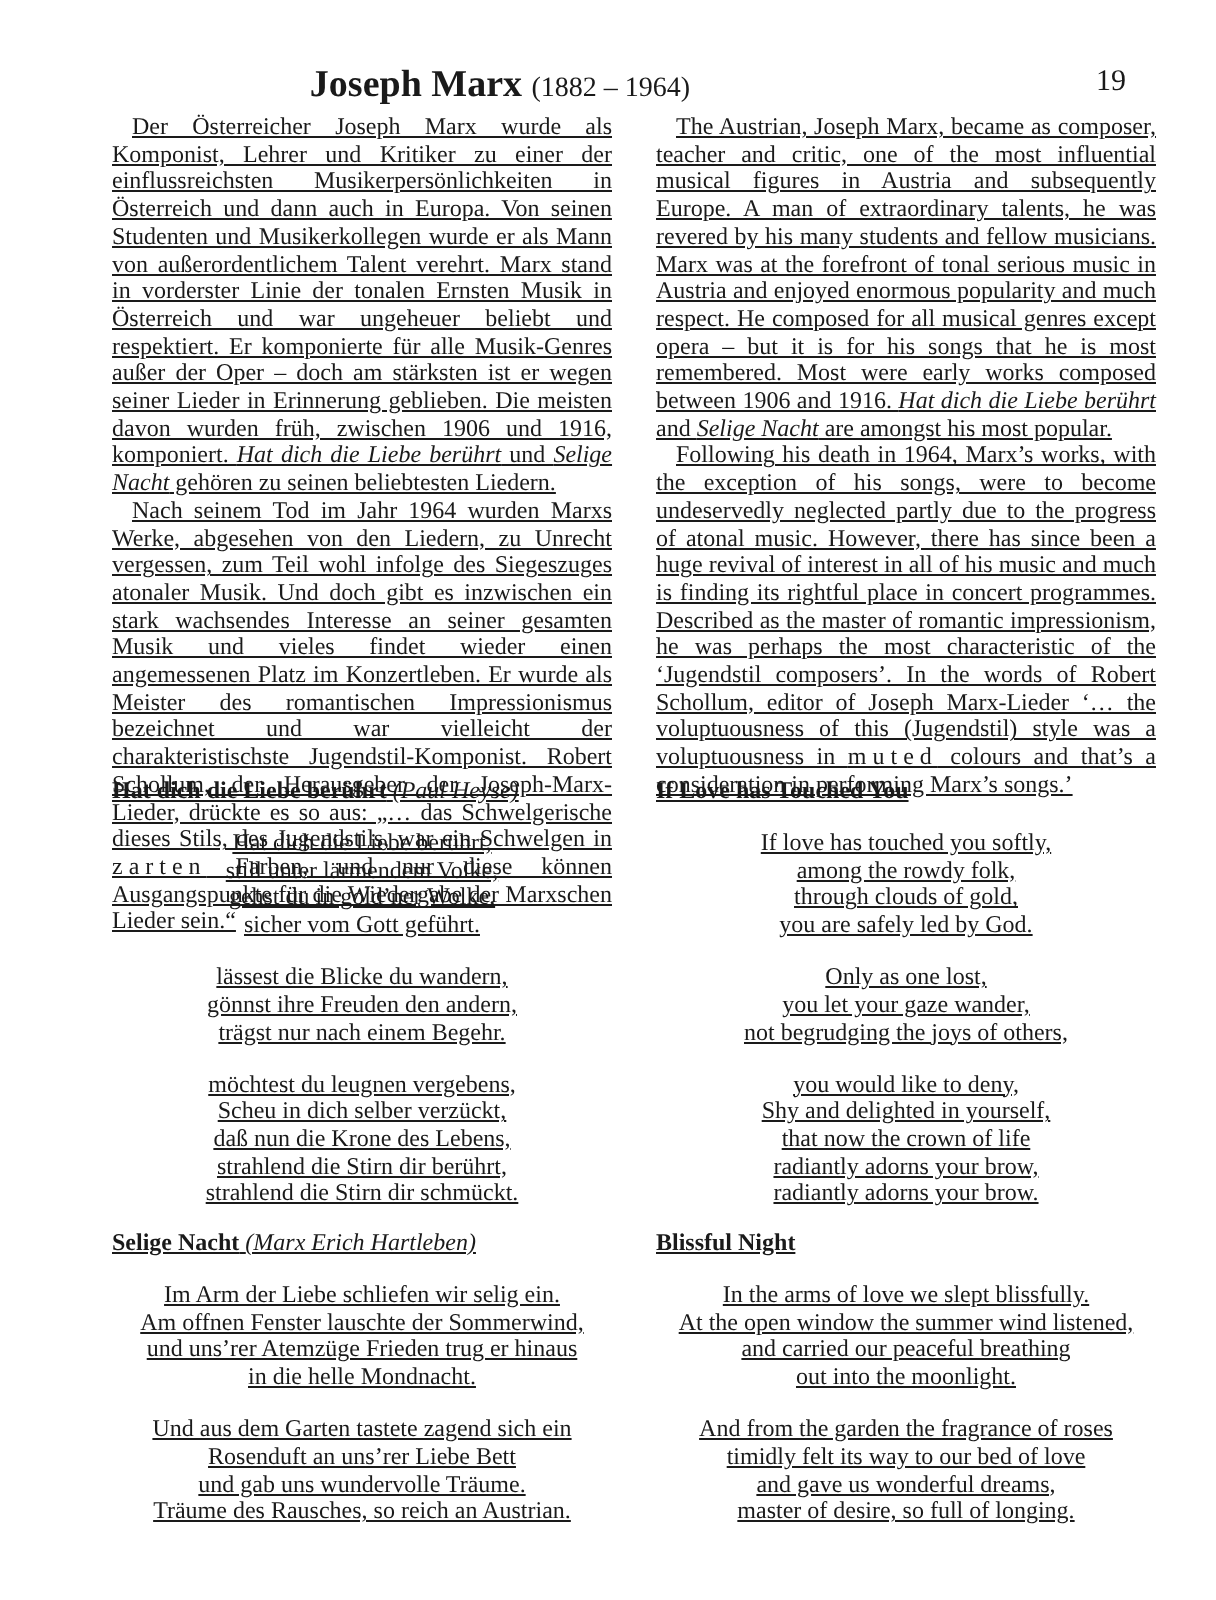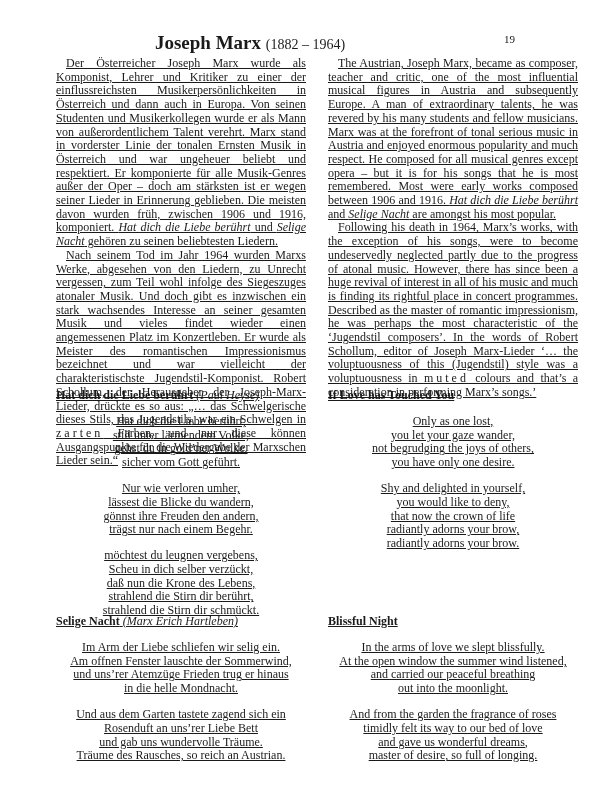--- a/index.html
+++ b/index.html
@@ -8,21 +8,21 @@
     font-family: "Liberation Serif", "DejaVu Serif", serif;
     color: #1a1a1a;
   }
   .page-title {
     position: absolute; top: 32px; left: 0; width: 500px; text-align: center;
     font-size: 19px; line-height: 22px;
   }
   .page-title .name { font-weight: bold; }
   .page-title .years { font-size: 14px; }
   .page-number {
-    position: absolute; top: 33px; left: 504px; font-size: 11px;
+    position: absolute; top: 33px; left: 548px; font-size: 15px;
   }
   .col { position: absolute; width: 250px; font-size: 12px; line-height: 13.7px; text-decoration: underline; }
   .col-left { left: 56px; }
   .col-right { left: 328px; }
   .intro { top: 57px; text-align: justify; }
   .intro p { margin: 0; text-indent: 10px; }
   .intro i { font-style: italic; }
   .spaced { letter-spacing: 3px; }
   .poem-title { font-weight: bold; margin: 0; }
   .poem-author { font-style: italic; font-weight: normal; }
@@ -57,47 +57,51 @@
     <span class="poem-title">Hat dich die Liebe berührt</span>
     <span class="poem-author">(Paul Heyse)</span>
   </div>
   <div class="stanza">
     <div>Hat dich die Liebe berührt,</div>
     <div>still unter lärmendem Volke,</div>
     <div>gehst du in gold’ner Wolke,</div>
     <div>sicher vom Gott geführt.</div>
   </div>
   <div class="stanza">
-    <div>Nur wie verloren umher,</div>
     <div>lässest die Blicke du wandern,</div>
     <div>gönnst ihre Freuden den andern,</div>
     <div>trägst nur nach einem Begehr.</div>
   </div>
   <div class="stanza">
     <div>möchtest du leugnen vergebens,</div>
     <div>Scheu in dich selber verzückt,</div>
     <div>daß nun die Krone des Lebens,</div>
     <div>strahlend die Stirn dir berührt,</div>
     <div>strahlend die Stirn dir schmückt.</div>
   </div>
 </div>
 
 <div class="col col-right song1 poem">
   <div class="song-head">
     <span class="poem-title">If Love has Touched You</span>
   </div>
   <div class="stanza">
+    <div>If love has touched you softly,</div>
+    <div>among the rowdy folk,</div>
+    <div>through clouds of gold,</div>
+    <div>you are safely led by God.</div>
+  </div>
+  <div class="stanza">
     <div>Only as one lost,</div>
     <div>you let your gaze wander,</div>
     <div>not begrudging the joys of others,</div>
-    <div>you have only one desire.</div>
   </div>
   <div class="stanza">
+    <div>you would like to deny,</div>
     <div>Shy and delighted in yourself,</div>
-    <div>you would like to deny,</div>
     <div>that now the crown of life</div>
     <div>radiantly adorns your brow,</div>
     <div>radiantly adorns your brow.</div>
   </div>
 </div>
 
 <div class="col col-left song2 poem">
   <div class="song-head">
     <span class="poem-title">Selige Nacht</span>
     <span class="poem-author">(Marx Erich Hartleben)</span>

